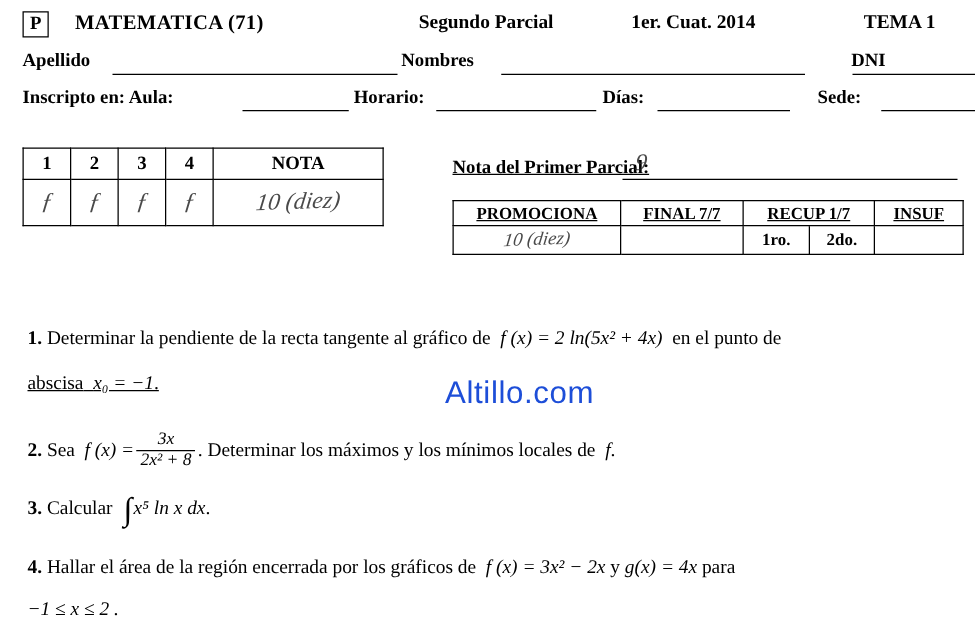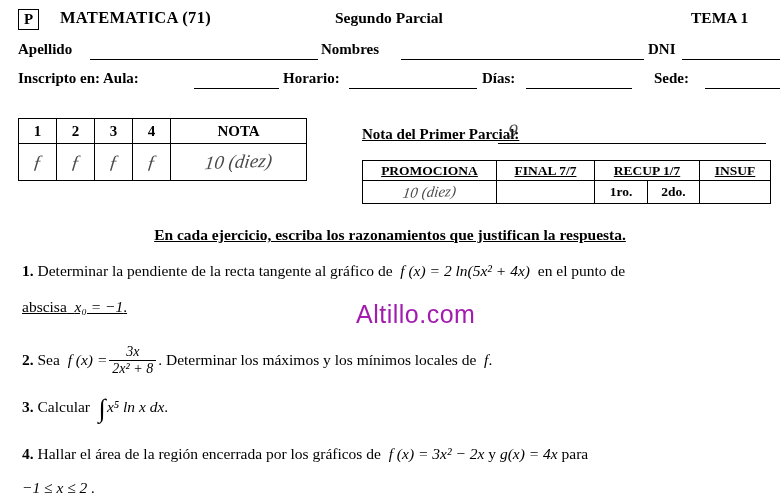--- a/index.html
+++ b/index.html
@@ -231,43 +231,44 @@
     padding: 0 1px;
   }
 
   
   .watermark {
     position: absolute;
     left: 356px;
     top: 300px;
     font-family: "Liberation Sans", sans-serif;
     font-size: 25px;
-    color: #a21caf;
+    color: #1d4ed8;
     letter-spacing: 0.5px;
     user-select: none;
   }
 </style>
 </head>
 <body>
 
 <div class="page">
 
   <div class="hdr1">
     <div class="code-box">P</div>
     <div class="subject">MATEMATICA (71)</div>
     <div class="exam-name">Segundo Parcial</div>
+    <div class="term">1er. Cuat. 2014</div>
     <div class="topic">TEMA 1</div>
   </div>
 
   <div class="hdr2">
     <span class="lbl" style="left:0;">Apellido</span>
     <span class="rule" style="left:72px; top:2px; width:228px;"></span>
     <span class="lbl" style="left:303px;">Nombres</span>
     <span class="rule" style="left:383px; top:2px; width:243px;"></span>
-    <span class="lbl" style="left:630px;">DNI</span>
+    <span class="lbl" style="left:663px;">DNI</span>
     <span class="rule" style="left:664px; top:2px; width:102px;"></span>
   </div>
 
   <div class="hdr3">
     <span class="lbl" style="left:0;">Inscripto en: Aula:</span>
     <span class="rule" style="left:176px; top:2px; width:85px;"></span>
     <span class="lbl" style="left:265px;">Horario:</span>
     <span class="rule" style="left:331px; top:2px; width:128px;"></span>
     <span class="lbl" style="left:464px;">Días:</span>
     <span class="rule" style="left:508px; top:2px; width:106px;"></span>
@@ -311,21 +312,20 @@
     <tr>
       <td class="w1 blank"><span class="hand hand-small">10 (diez)</span></td>
       <td class="w2 blank"></td>
       <td class="w3 blank">1ro.</td>
       <td class="w4 blank">2do.</td>
       <td class="w5 blank"></td>
     </tr>
   </tbody>
     </table>
 
-  <div class="instruction">En cada ejercicio, escriba los razonamientos que justifican la respuesta.</div>
 
   <div class="ex" style="top:260px; width:740px;">
     <b>1.</b>
     <span>Determinar la pendiente de la recta tangente al gráfico de</span>
     &nbsp;<span class="mi">f (x) = 2 ln(5x² + 4x)</span>&nbsp;
     <span>en el punto de</span>
   </div>
   <div class="ex" style="top:296px; width:740px;text-decoration:underline;">
     <span>abscisa</span>
     &nbsp;<span class="mi">x₀ = −1</span><span>.</span>

